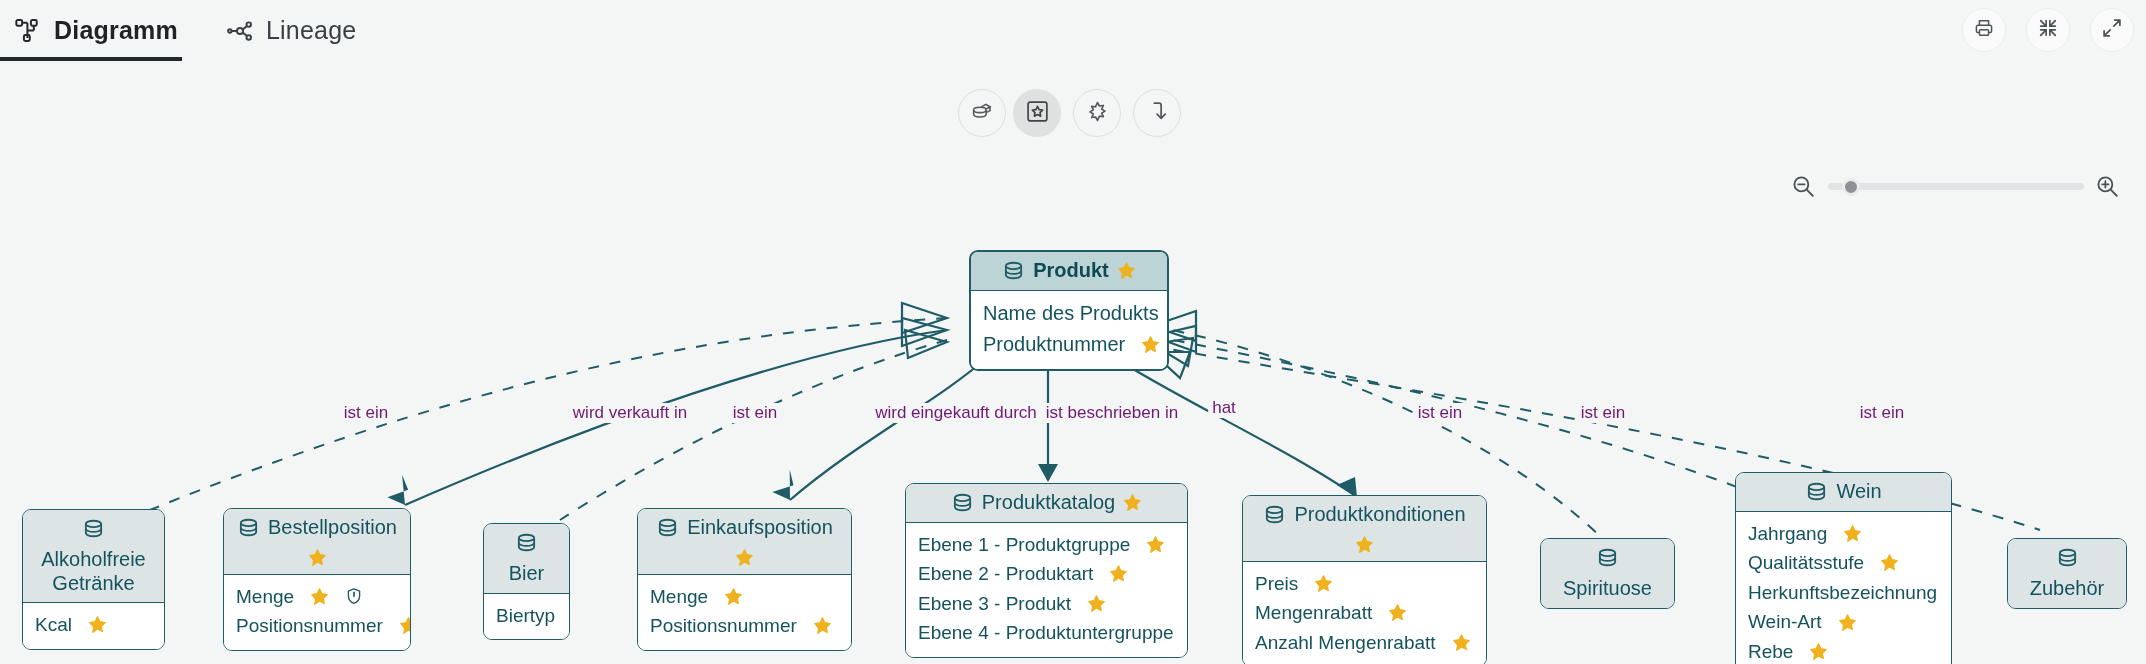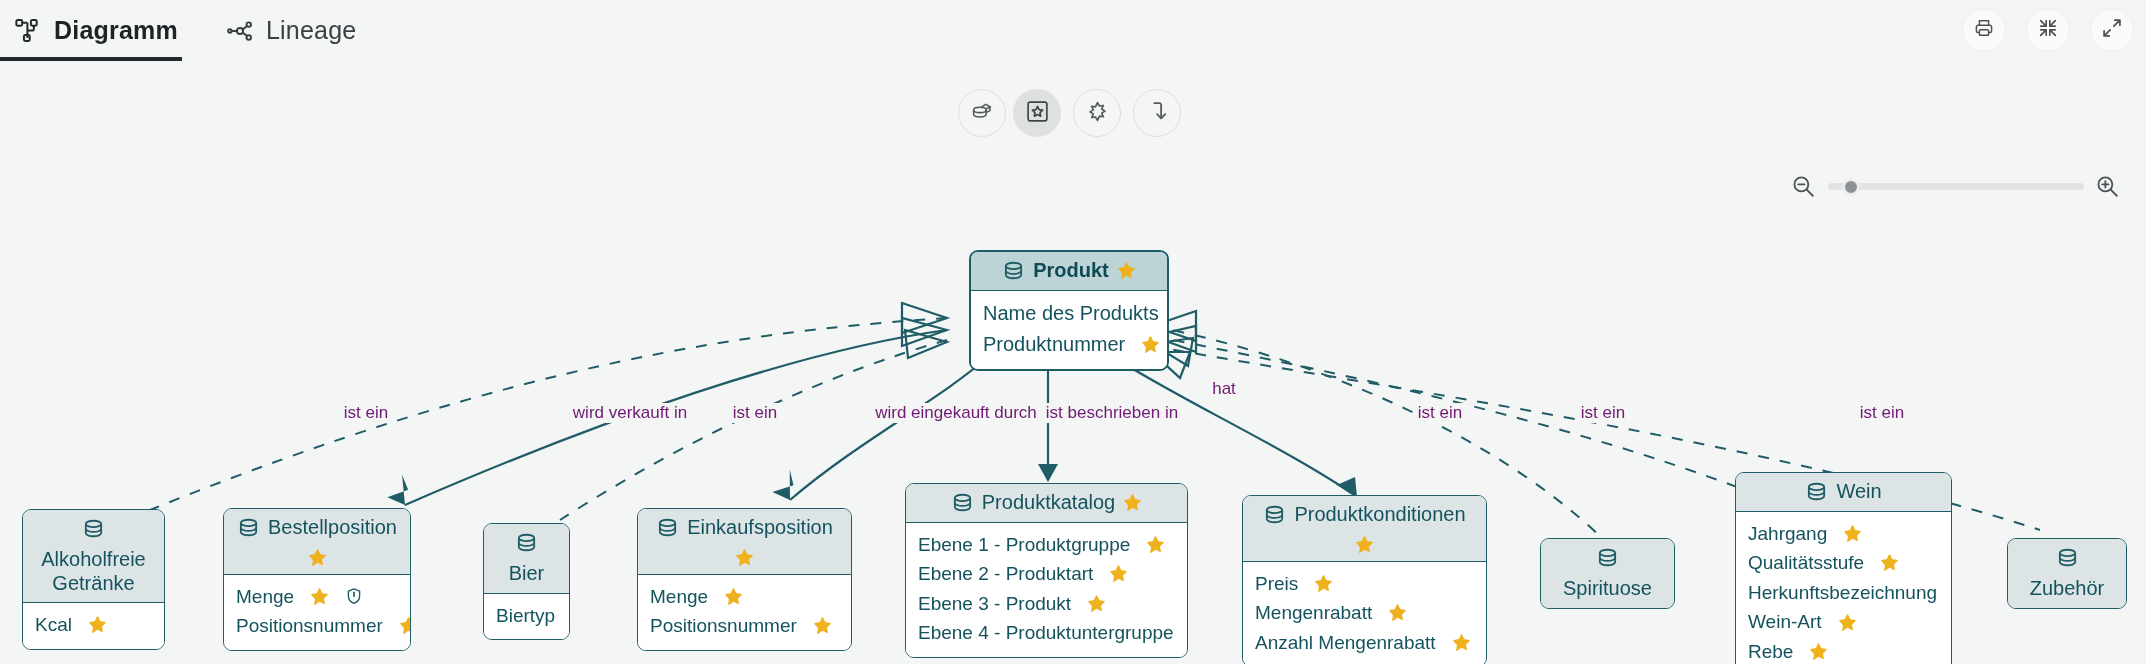--- a/index.html
+++ b/index.html
@@ -270,21 +270,21 @@
         <path d="M1048 482 l-10 -18 l20 0 z"></path>
         <path d="M1357 497 l-2 -20 l-18 8 z"></path>
       </g>
     </svg>
 
     <div class="edge-label" style="left:366px;top:413px;">ist ein</div>
     <div class="edge-label" style="left:630px;top:413px;">wird verkauft in</div>
     <div class="edge-label" style="left:755px;top:413px;">ist ein</div>
     <div class="edge-label" style="left:956px;top:413px;">wird eingekauft durch</div>
     <div class="edge-label" style="left:1112px;top:413px;">ist beschrieben in</div>
-    <div class="edge-label" style="left:1224px;top:389px;">hat</div>
+    <div class="edge-label" style="left:1224px;top:408px;">hat</div>
     <div class="edge-label" style="left:1440px;top:413px;">ist ein</div>
     <div class="edge-label" style="left:1603px;top:413px;">ist ein</div>
     <div class="edge-label" style="left:1882px;top:413px;">ist ein</div>
 
     <div class="node primary" id="node-produkt" style="left:949px;  top:250px; width:200px;margin-left:20px;">
         <div class="node-head head-divider">
           <svg viewBox="0 0 24 24" width="23" height="23" class="db-icon">
             <ellipse cx="12" cy="7.2" rx="8" ry="3.3" fill="none" stroke="#1f5c66" stroke-width="1.9"></ellipse>
             <path d="M4 7.2v9.6c0 1.82 3.58 3.3 8 3.3s8-1.48 8-3.3V7.2" fill="none" stroke="#1f5c66" stroke-width="1.9"></path>
             <path d="M4 12.3c0 1.82 3.58 3.3 8 3.3s8-1.48 8-3.3" fill="none" stroke="#1f5c66" stroke-width="1.9"></path>

